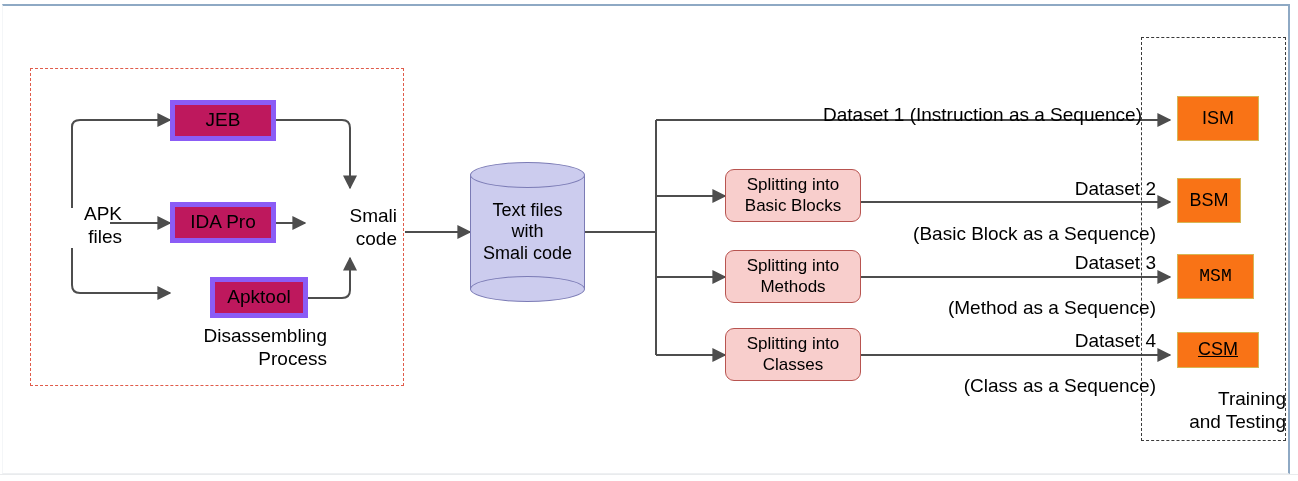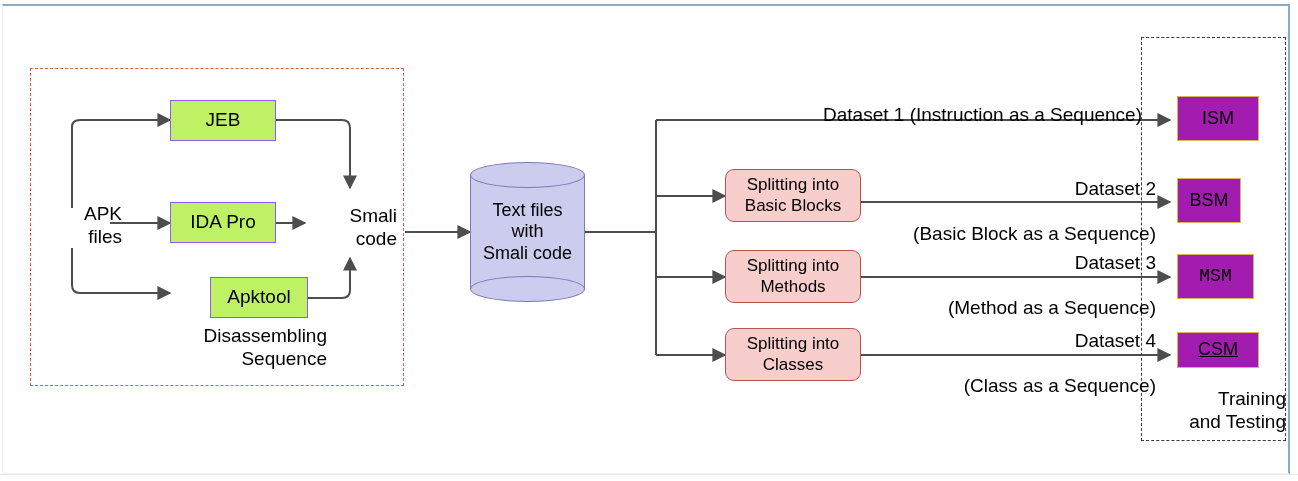--- a/index.html
+++ b/index.html
@@ -55,32 +55,32 @@
     display: flex;
     align-items: center;
     justify-content: center;
     text-align: center;
     line-height: 1.18;
     color: #000000;
     white-space: pre-line;
   }
 
   .box-blue {
-    background: #bef264;
-    border: 1px solid #8b5cf6;
+    background: #be185d;
+    border: 5px solid #8b5cf6;
     font-size: 19px;
   }
   .box-pink {
     background: #f8cecc;
     border: 1px solid #b85450;
     border-radius: 9px;
     font-size: 17px;
   }
   .box-yellow {
-    background: #a21caf;
+    background: #f97316;
     border: 1px solid #d6b656;
     font-size: 18px;
   }
 
   .plain-label {
     position: absolute;
     color: #000000;
     text-align: right;
     line-height: 1.2;
     white-space: pre-line;
@@ -211,21 +211,21 @@
   <div class="node box-blue" style="left:170px; top:100px; width:106px; height:41px;">JEB</div>
 
   <div class="node box-blue" style="left:170px; top:202px; width:106px; height:41px;">IDA Pro</div>
 
   <div class="node box-blue" style="left:170px; top:277px; width:98px; height:41px;margin-left:40px;">Apktool</div>
 
   <div class="plain-label" style="left:305px; top:205px; width:92px; font-size:19px;">Smali
 code</div>
 
   <div class="plain-label" style="left:107px; top:325px; width:220px; font-size:19px;">Disassembling
-Sequence</div>
+Process</div>
 
   <div class="cylinder" style="left:470px; top:162px; width:115px; height:140px;">
     <div class="cyl-body"></div>
     <div class="cyl-bottom"></div>
     <div class="cyl-top"></div>
     <div class="cyl-text">Text files
 with
 Smali code</div>
   </div>
 

